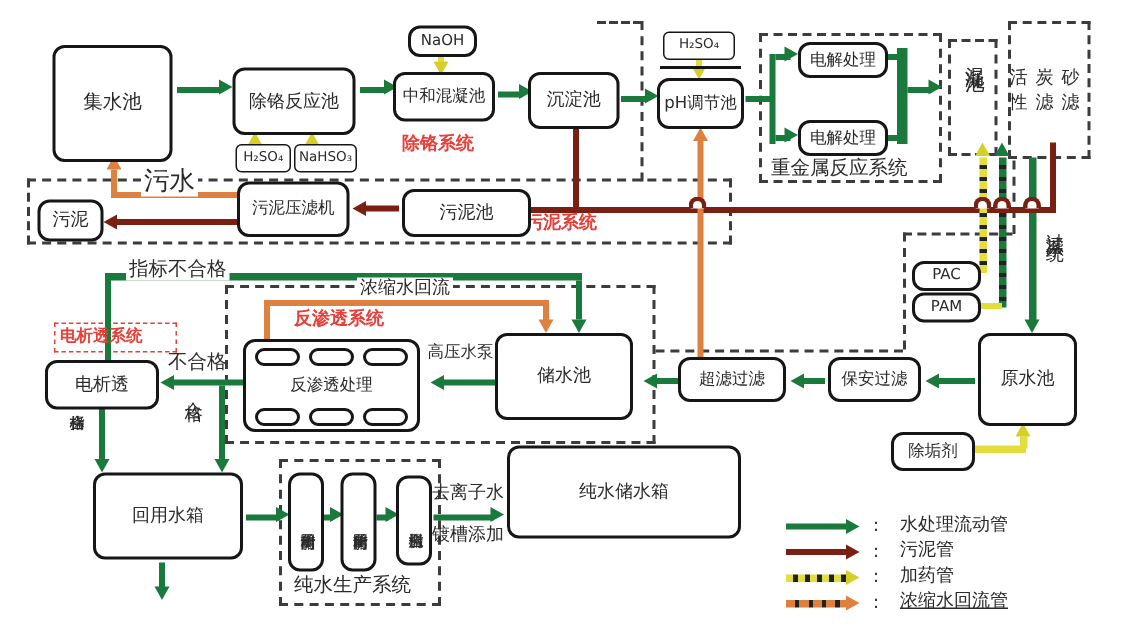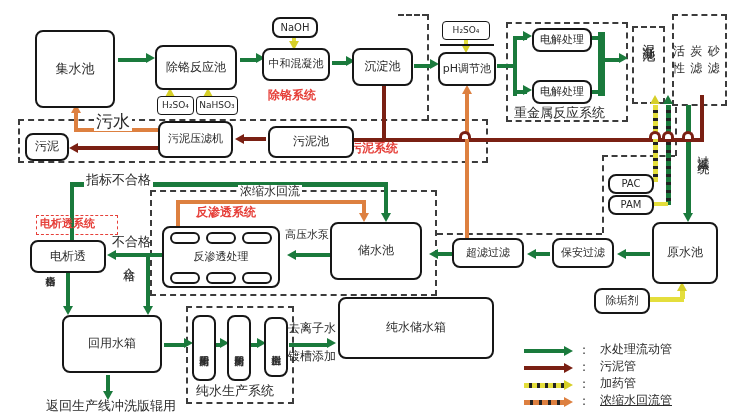--- a/index.html
+++ b/index.html
@@ -221,21 +221,20 @@
   <div class="lbl bgw" style="left:238px;top:185px;">浓缩水回流</div>
   <div class="lbl red" style="left:196px;top:206px;">反渗透系统</div>
   <div class="lbl red" style="left:40px;top:218px;font-size:11px;">电析透系统</div>
   <div class="lbl" style="left:112px;top:235px;font-size:13px;">不合格</div>
   <div class="lbl vt" style="left:122px;top:258px;height:36px;font-size:12px;">合格</div>
   <div class="lbl vt" style="left:45px;top:268px;height:58px;font-size:10px;letter-spacing:0;">指标合格</div>
   <div class="lbl bgw" style="left:283px;top:229px;font-size:11px;">高压水泵</div>
   <div class="lbl" style="left:288px;top:322px;">去离子水</div>
   <div class="lbl" style="left:288px;top:350px;">镀槽添加</div>
   <div class="lbl bgw" style="left:194px;top:384px;font-size:13px;">纯水生产系统</div>
-  <div class="lbl" style="left:46px;top:399px;font-size:13px;">返回生产线冲洗版辊用</div>
 
   <div class="ln g" style="left:524px;top:349px;width:42px;height:4px;"></div>
   <div class="arr r cg" style="left:564px;top:346px;"></div>
   <div class="lbl" style="left:582px;top:344px;">:</div>
   <div class="lbl leg-lbl" style="left:600px;top:343px;">水处理流动管</div>
 
   <div class="ln m" style="left:524px;top:366px;width:42px;height:4px;"></div>
   <div class="arr r cm" style="left:564px;top:363px;"></div>
   <div class="lbl" style="left:582px;top:361px;">:</div>
   <div class="lbl leg-lbl" style="left:600px;top:360px;">污泥管</div>

